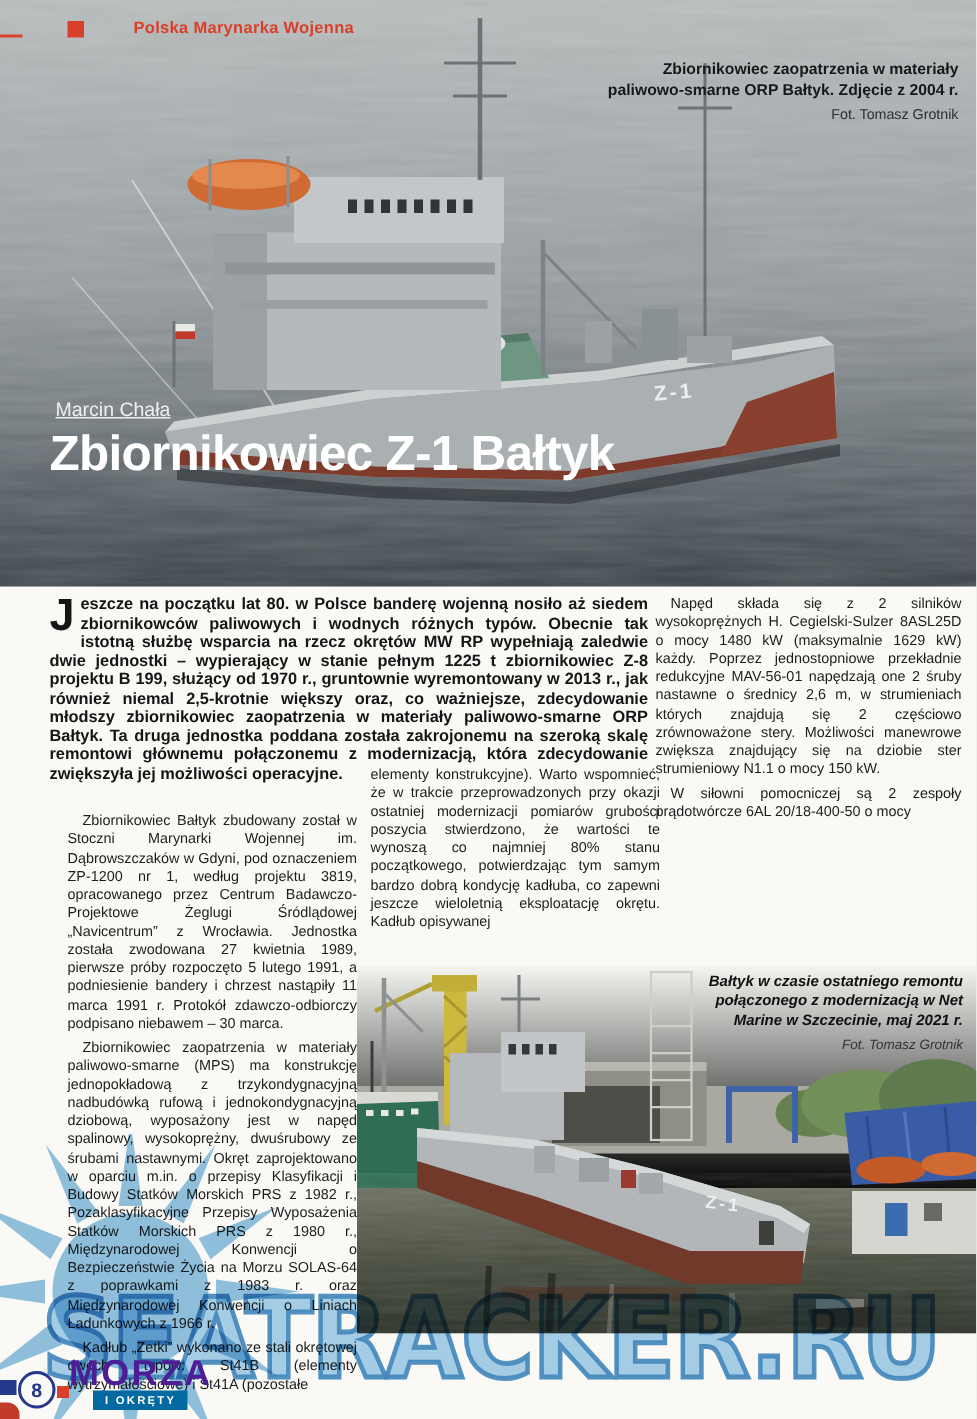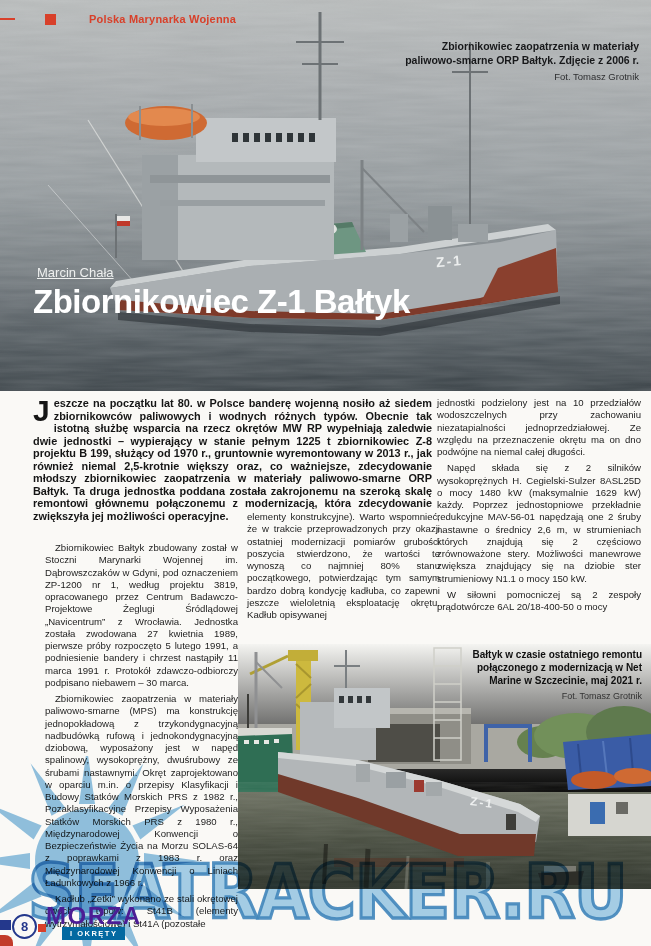--- a/index.html
+++ b/index.html
@@ -7,21 +7,21 @@
     position:relative; width:651px; height:946px; margin:0 auto;
     background:#faf9f6; overflow:hidden;
     font-family:"Liberation Sans", sans-serif;
   }
   
   .photo-top {
     position:absolute; left:0; top:0; width:651px; height:391px;
     background:linear-gradient(180deg,#b6b9b9 0%,#a6aaac 22%,#949a9d 48%,#767d81 68%,#545c61 85%,#3a4247 100%);
   }
   .photo-top svg { position:absolute; left:0; top:0; }
-  .kicker { position:absolute; left:0; top:13px; display:flex; align-items:center; z-index:3;gap:27px; }
+  .kicker { position:absolute; left:0; top:13px; display:flex; align-items:flex-end; z-index:3;gap:27px; }
   .kicker-line { width:15px; height:2px; background:#d8402a; }
   .kicker-bullet { width:11px; height:11px; background:#d8402a; margin-left:3px; margin-right:6px; }
   .kicker-label { color:#d8402a; font-size:11px; font-weight:bold; letter-spacing:.2px; }
   .photo-top-caption { position:absolute; right:12px; top:40px; text-align:right; z-index:3;
     color:#17181a; font-size:10.5px; font-weight:bold; line-height:13.5px; }
   .credit { font-weight:normal; font-size:9.5px; color:#2e2f31; margin-top:3px; }
   .author { position:absolute; left:37px; top:265px; color:#eef0ef; font-size:13px; z-index:3;text-decoration:underline; }
   .title { position:absolute; left:33px; top:283px; z-index:3; color:#ffffff; font-weight:bold;
     font-size:33px; line-height:38px; letter-spacing:-0.5px; }
   
@@ -31,21 +31,21 @@
   .col { position:absolute; font-size:9.6px; line-height:12.25px; color:#1d1d1d; text-align:justify; z-index:2; }
   .col p { margin:0 0 4px 0; text-indent:10px; }
   .col p.noindent { text-indent:0; }
   #col1 { left:45px; top:511px; width:193px;margin-top:31px; }
   #col2 { left:247px; top:511px; width:193px; }
   #col3 { left:437px; top:397px; width:204px; }
   
   .photo-bottom { position:absolute; left:238px; top:644px; width:413px; height:245px; z-index:2; background:#e8e8e4; }
   .photo-bottom svg { position:absolute; left:0; top:0; }
   .photo-bottom-caption { position:absolute; top:4px; right:9px; text-align:right; z-index:3;
-    font-size:10px; font-weight:bold; line-height:13px; color:#101010; }
+    font-size:10px; font-weight:bold; line-height:13px; color:#101010;font-style:italic; }
   .credit2 { font-weight:normal; font-size:9px; margin-top:3px; color:#333; }
   
   .sun { position:absolute; left:-38px; top:756px; z-index:6; mix-blend-mode:multiply; opacity:.95; }
   .watermark {
     position:absolute; left:28px; top:850px; z-index:8; white-space:nowrap;
     font-family:"DejaVu Sans", sans-serif; font-weight:bold; font-size:66px; letter-spacing:-1px;
     color:rgba(142,196,232,0.78); -webkit-text-stroke:3px rgba(66,137,194,0.9);
     mix-blend-mode:multiply; transform:scaleY(1.12); transform-origin:top left;
   }
   .logo { position:absolute; left:0; top:901px; width:150px; height:45px; z-index:9; }
@@ -138,21 +138,21 @@
         <text x="436" y="266" font-family="Liberation Sans, sans-serif" font-size="14" font-weight="bold" letter-spacing="2" fill="#eceeee" transform="rotate(-5 450 262)">Z-1</text>
       </g>
     </svg>
     <div class="kicker">
       <span class="kicker-line"></span>
       <span class="kicker-bullet"></span>
       <span class="kicker-label">Polska Marynarka Wojenna</span>
     </div>
     <div class="photo-top-caption">
       <div>Zbiornikowiec zaopatrzenia w materiały</div>
-      <div>paliwowo-smarne ORP Bałtyk. Zdjęcie z 2006 r.</div>
+      <div>paliwowo-smarne ORP Bałtyk. Zdjęcie z 2004 r.</div>
       <div class="credit">Fot. Tomasz Grotnik</div>
     </div>
     <div class="author">Marcin Chała</div>
     <div class="title">
       <div>Zbiornikowiec Z-1 Bałtyk</div>
     </div>
   </div>
 
   <div class="lead">
     <span class="dropcap">J</span><span>eszcze na początku lat 80. w Polsce banderę wojenną nosiło aż siedem zbiornikowców paliwowych i wodnych różnych typów. Obecnie tak istotną służbę wsparcia na rzecz okrętów MW RP wypełniają zaledwie dwie jednostki – wypierający w stanie pełnym 1225 t zbiornikowiec Z-8 projektu B 199, służący od 1970 r., gruntownie wyremontowany w 2013 r., jak również niemal 2,5-krotnie większy oraz, co ważniejsze, zdecydowanie młodszy zbiornikowiec zaopatrzenia w materiały paliwowo-smarne ORP Bałtyk. Ta druga jednostka poddana została zakrojonemu na szeroką skalę remontowi głównemu połączonemu z modernizacją, która zdecydowanie zwiększyła jej możliwości operacyjne.</span>
@@ -160,21 +160,20 @@
 
   <div class="col" id="col1">
     <p>Zbiornikowiec Bałtyk zbudowany został w Stoczni Marynarki Wojennej im. Dąbrowszczaków w Gdyni, pod oznaczeniem ZP-1200 nr 1, według projektu 3819, opracowanego przez Centrum Badawczo-Projektowe Żeglugi Śródlądowej „Navicentrum” z Wrocławia. Jednostka została zwodowana 27 kwietnia 1989, pierwsze próby rozpoczęto 5 lutego 1991, a podniesienie bandery i chrzest nastąpiły 11 marca 1991 r. Protokół zdawczo-odbiorczy podpisano niebawem – 30 marca.</p>
     <p>Zbiornikowiec zaopatrzenia w materiały paliwowo-smarne (MPS) ma konstrukcję jednopokładową z trzykondygnacyjną nadbudówką rufową i jednokondygnacyjną dziobową, wyposażony jest w napęd spalinowy, wysokoprężny, dwuśrubowy ze śrubami nastawnymi. Okręt zaprojektowano w oparciu m.in. o przepisy Klasyfikacji i Budowy Statków Morskich PRS z 1982 r., Pozaklasyfikacyjne Przepisy Wyposażenia Statków Morskich PRS z 1980 r., Międzynarodowej Konwencji o Bezpieczeństwie Życia na Morzu SOLAS-64 z poprawkami z 1983 r. oraz Międzynarodowej Konwencji o Liniach Ładunkowych z 1966 r.</p>
     <p>Kadłub „Zetki” wykonano ze stali okrętowej dwóch typów: St41B (elementy wytrzymałościowe) i St41A (pozostałe</p>
   </div>
   <div class="col" id="col2">
     <p class="noindent">elementy konstrukcyjne). Warto wspomnieć, że w trakcie przeprowadzonych przy okazji ostatniej modernizacji pomiarów grubości poszycia stwierdzono, że wartości te wynoszą co najmniej 80% stanu początkowego, potwierdzając tym samym bardzo dobrą kondycję kadłuba, co zapewni jeszcze wieloletnią eksploatację okrętu. Kadłub opisywanej</p>
   </div>
   <div class="col" id="col3">
-    <p class="noindent">jednostki podzielony jest na 10 przedziałów wodoszczelnych przy zachowaniu niezatapialności jednoprzedziałowej. Ze względu na przeznaczenie okrętu ma on dno podwójne na niemal całej długości.</p>
     <p>Napęd składa się z 2 silników wysokoprężnych H. Cegielski-Sulzer 8ASL25D o mocy 1480 kW (maksymalnie 1629 kW) każdy. Poprzez jednostopniowe przekładnie redukcyjne MAV-56-01 napędzają one 2 śruby nastawne o średnicy 2,6 m, w strumieniach których znajdują się 2 częściowo zrównoważone stery. Możliwości manewrowe zwiększa znajdujący się na dziobie ster strumieniowy N1.1 o mocy 150 kW.</p>
     <p>W siłowni pomocniczej są 2 zespoły prądotwórcze 6AL 20/18-400-50 o mocy</p>
   </div>
 
   <div class="photo-bottom">
     <svg width="413" height="245" viewBox="0 0 413 245">
       <defs>
         <linearGradient id="sky2" x1="0" y1="0" x2="0" y2="1">
           <stop offset="0" stop-color="#f4f4f1"></stop>
             <stop offset="1" stop-color="#dddddad"></stop>

